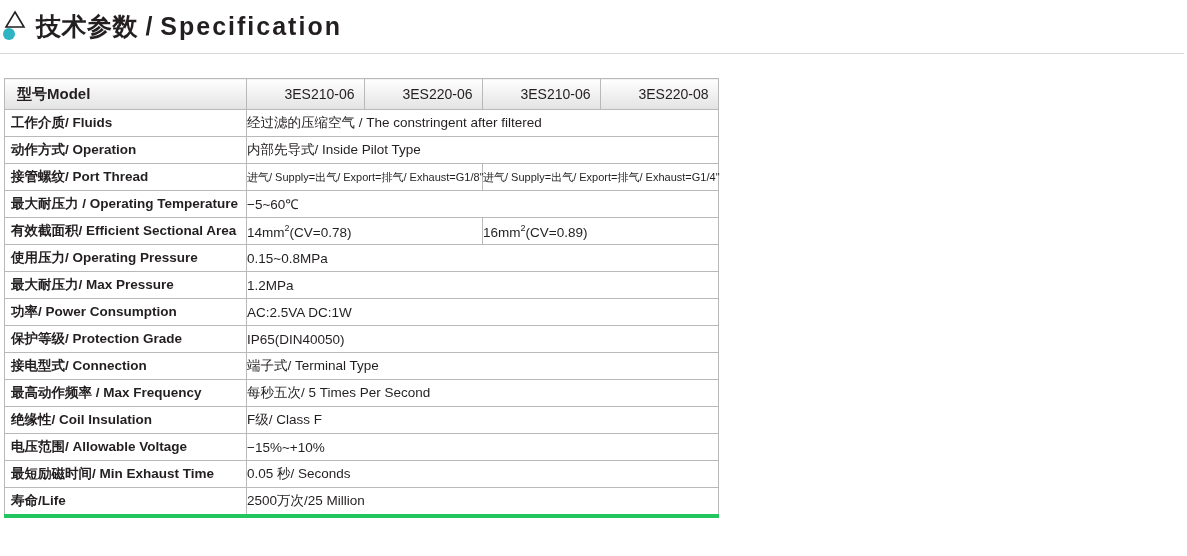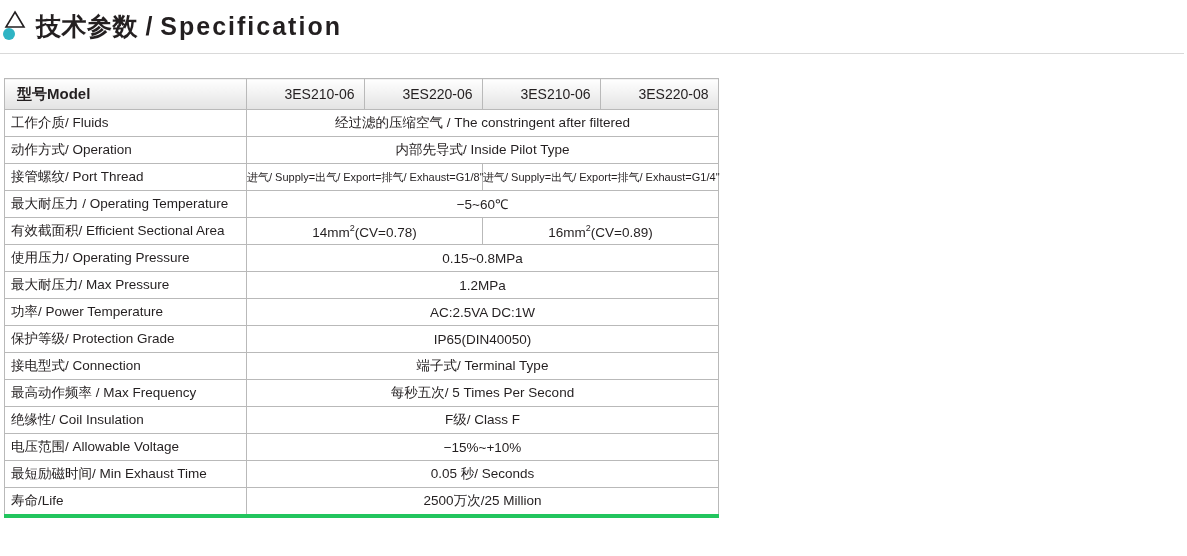--- a/index.html
+++ b/index.html
@@ -74,23 +74,24 @@
     vertical-align: middle;
     height: 26px;
     margin-top: 32px;
   }
   .label-cell {
     width: 242px;
     padding-left: 6px !important;
     font-size: 13.5px;
     color: #231f20;
     white-space: nowrap;
+    font-weight: bold;
   }
   .value-cell {
-    text-align: center;
+    text-align: left;
     font-size: 13.5px;
     color: #231f20;
     white-space: nowrap;
   }
   .value-cell.small {
     font-size: 11px;
   }
 
   
   .hdr-row td {
@@ -174,21 +175,21 @@
         </tr>
         <tr>
           <td class="label-cell">使用压力/ Operating Pressure</td>
           <td colspan="4" class="value-cell">0.15~0.8MPa</td>
         </tr>
         <tr>
           <td class="label-cell">最大耐压力/ Max Pressure</td>
           <td colspan="4" class="value-cell">1.2MPa</td>
         </tr>
         <tr>
-          <td class="label-cell">功率/ Power Temperature</td>
+          <td class="label-cell">功率/ Power Consumption</td>
           <td colspan="4" class="value-cell">AC:2.5VA  DC:1W</td>
         </tr>
         <tr>
           <td class="label-cell">保护等级/ Protection Grade</td>
           <td colspan="4" class="value-cell">IP65(DIN40050)</td>
         </tr>
         <tr>
           <td class="label-cell">接电型式/ Connection</td>
           <td colspan="4" class="value-cell">端子式/ Terminal Type</td>
         </tr>

